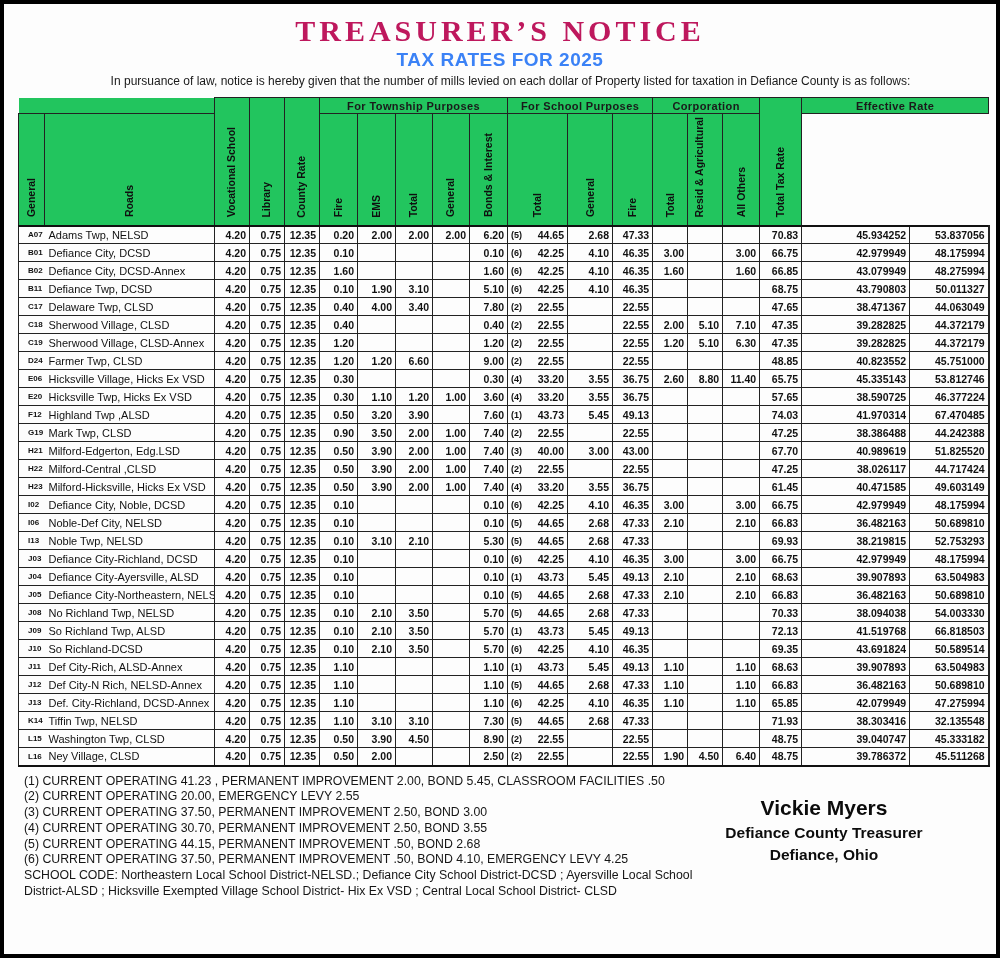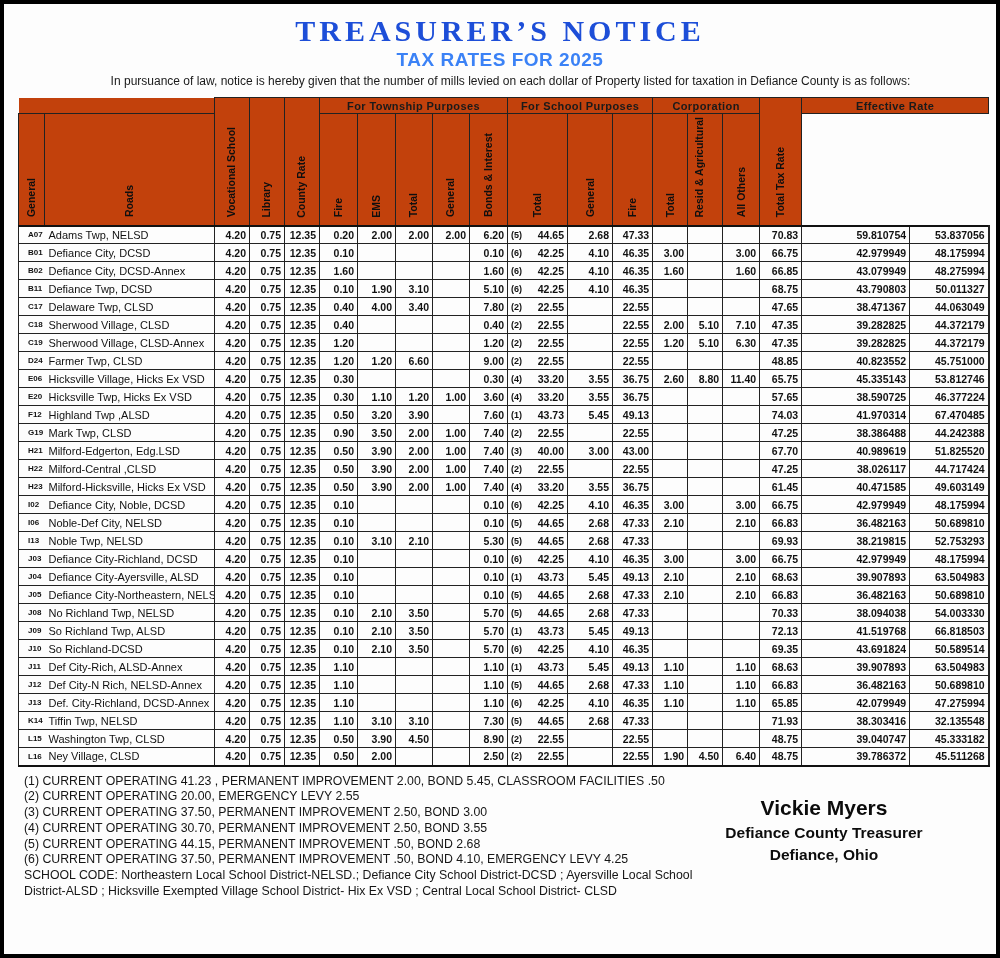--- a/index.html
+++ b/index.html
@@ -11,35 +11,35 @@
     border: 4px solid #000;
     font-family: "Liberation Sans", sans-serif;
     color: #111;
     overflow: hidden;
   }
   .masthead { text-align: center; }
   .title {
     margin-top: 10px;
     font-family: "Liberation Serif", serif;
     font-weight: 700; font-size: 30px; letter-spacing: 4px;
-    color: #1d4ed8;
+    color: #be185d;
   }
   .subtitle {
     font-weight: 700; font-size: 19px; letter-spacing: 0.5px;
     margin-top: 1px; color: #3b82f6;
   }
   .notice-line { font-size: 12px; color: #1a1a1a; margin-top: 3px; padding-left: 21px; }
   .notice-line.second { margin-top: 2px; }
 
   .tablewrap { margin: 9px 14px 0 14px; }
   table.rates {
     width: 970px; table-layout: fixed; border-collapse: collapse;
   }
   th, td { border: 1px solid #222; }
-  th { font-weight: 700; background: #c2410c; }
+  th { font-weight: 700; background: #22c55e; }
   th.corner { border-top: hidden; border-left: hidden; border-right: none; border-bottom: none; }
   th.group { height: 16px; font-size: 11px; letter-spacing: 0.4px; color: #1a1a1a; text-align: center; }
   th.vert { height: 112px; vertical-align: bottom; text-align: center; padding-bottom: 3px; }
   th.vert.wleft { text-align: left; padding-left: 6px; }
   .vlabel {
     display: inline-block;
     writing-mode: vertical-rl; transform: rotate(180deg);
     font-size: 10.5px; line-height: 1.05; white-space: nowrap; color: #0f0f0f;
   }
   tbody td { height: 18px; font-size: 10.5px; }
@@ -144,21 +144,21 @@
                 <span class="ref">(5)</span>
                 <span class="val">44.65</span>
               </div>
             </td>
             <td class="num">2.68</td>
             <td class="num">47.33</td>
             <td class="num"></td>
             <td class="num"></td>
             <td class="num"></td>
             <td class="num">70.83</td>
-            <td class="num resid">59.810754</td>
+            <td class="num resid">45.934252</td>
             <td class="num">53.837056</td>
           </tr>
           <tr>
             <td class="code">B01</td>
             <td class="name">Defiance City, DCSD</td>
             <td class="num">4.20</td>
             <td class="num">0.75</td>
             <td class="num">12.35</td>
             <td class="num">0.10</td>
             <td class="num"></td>

